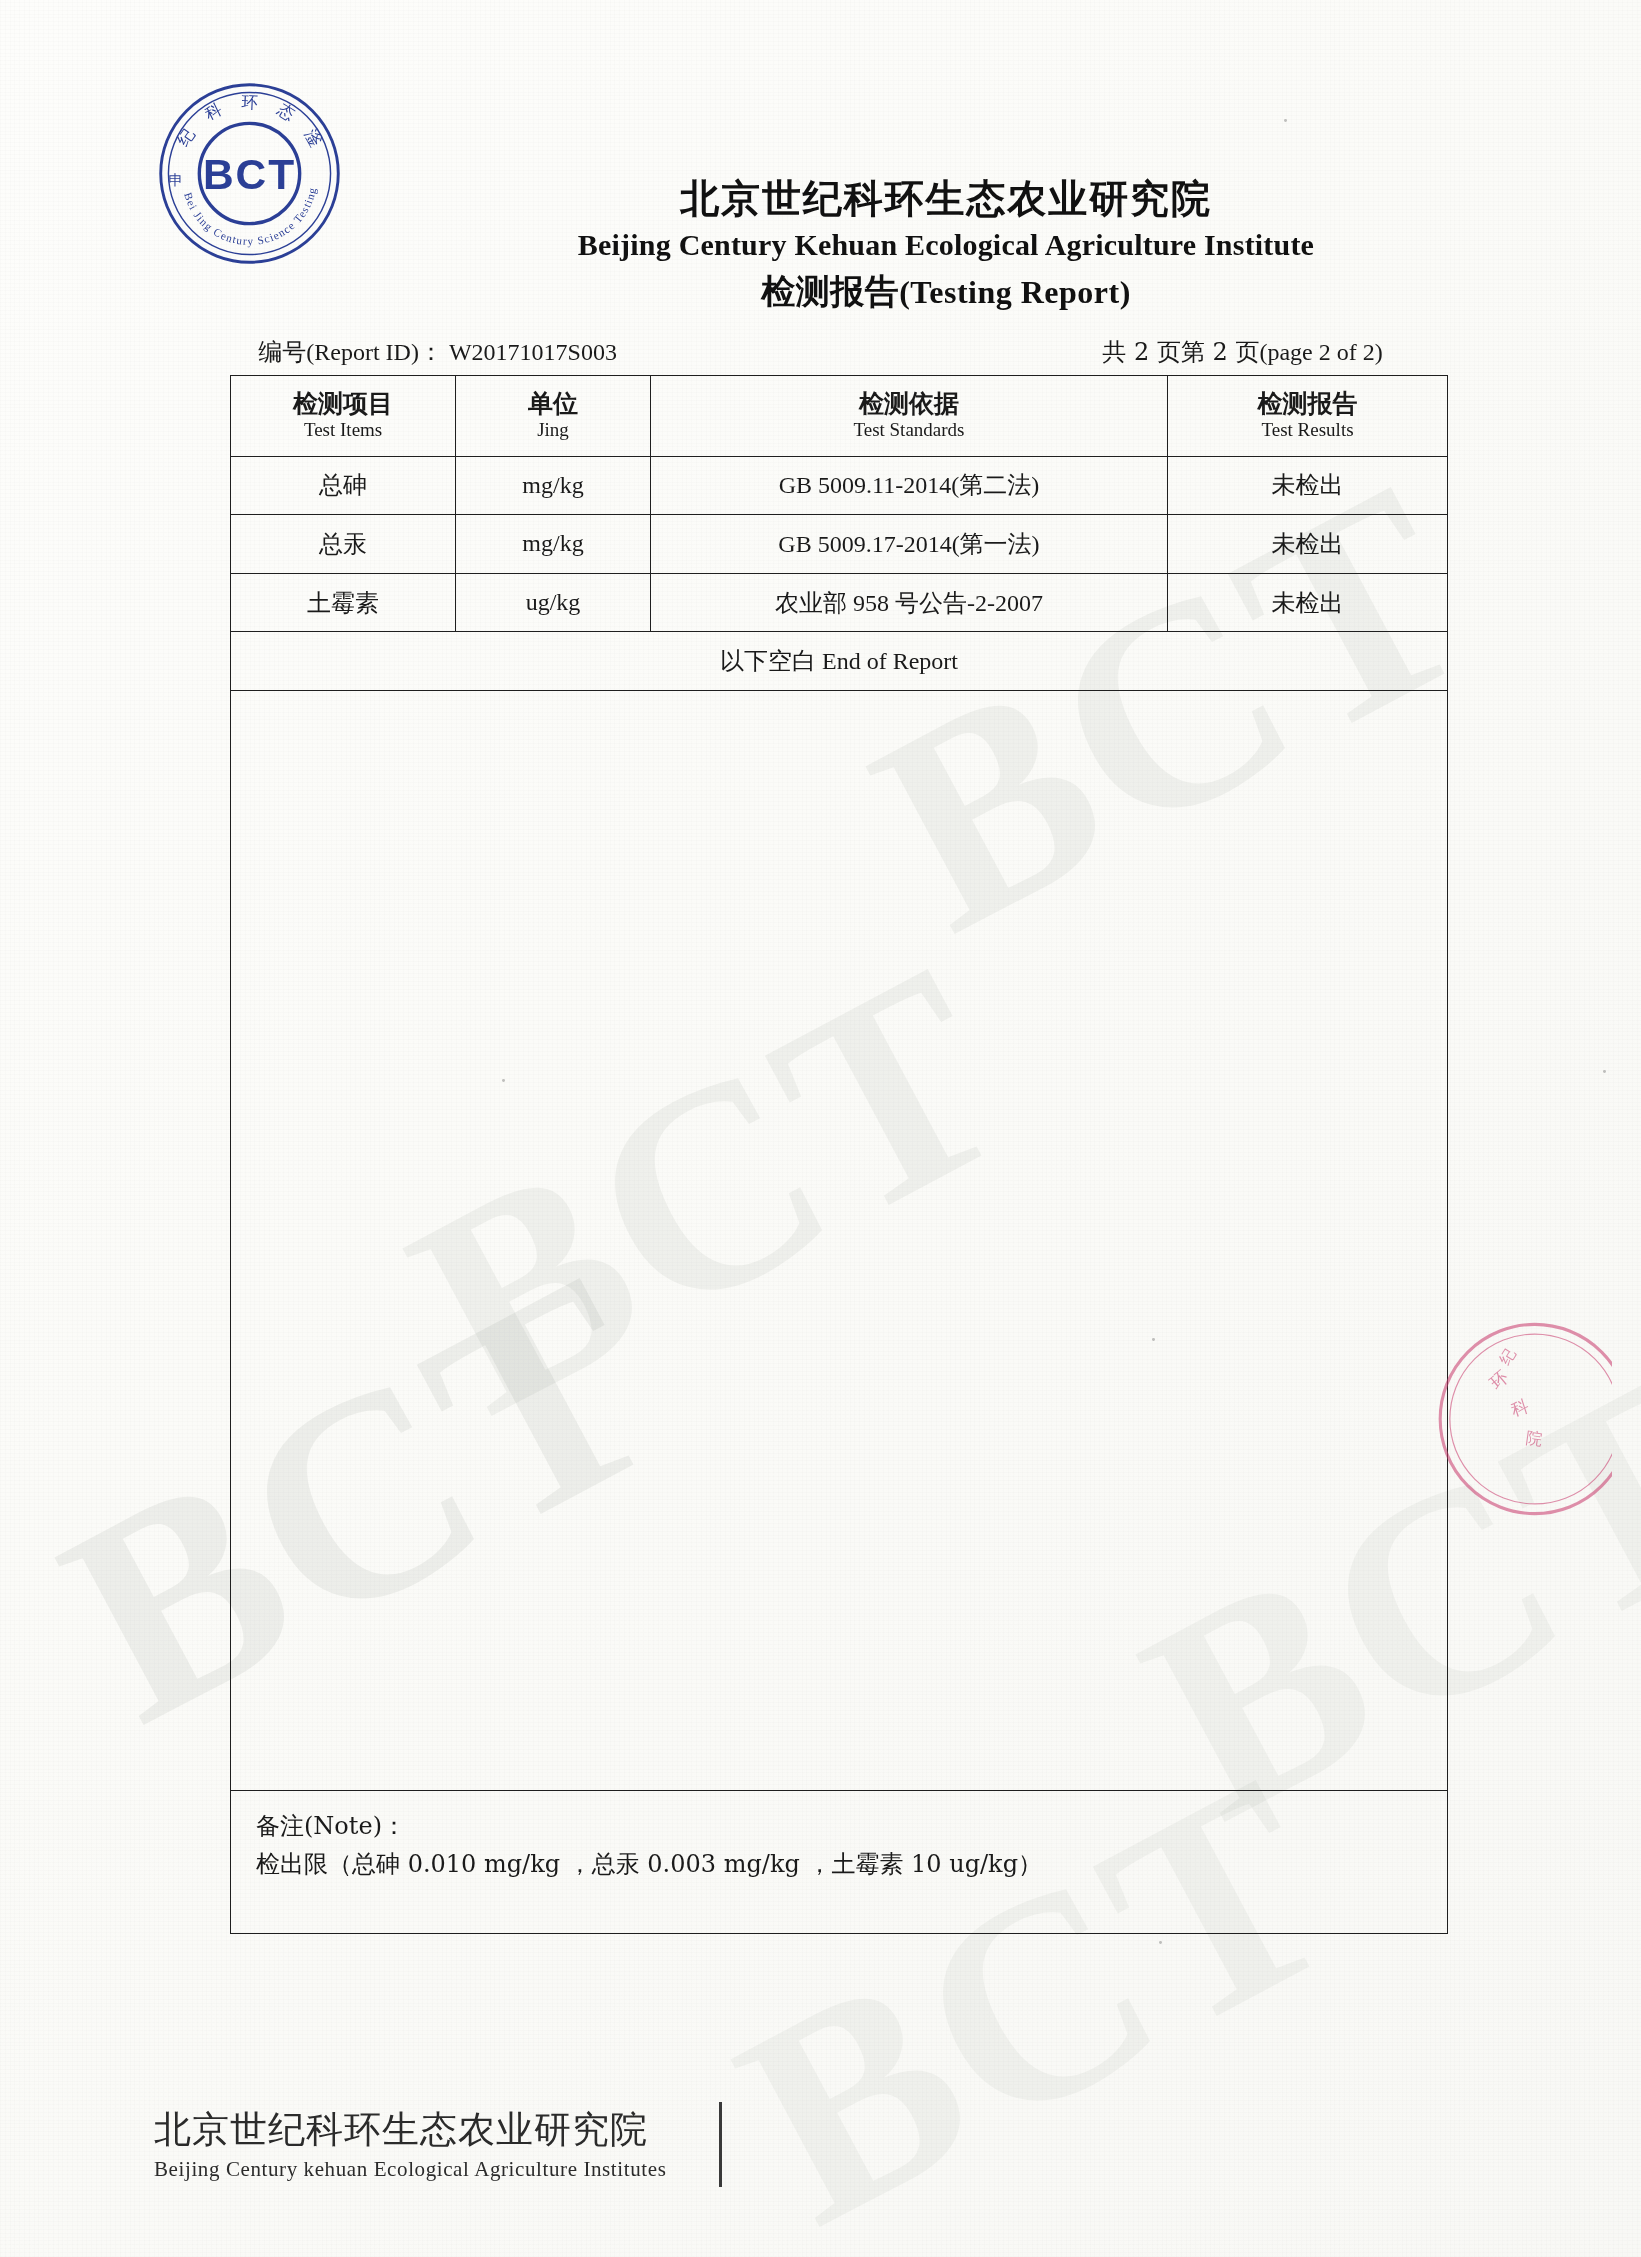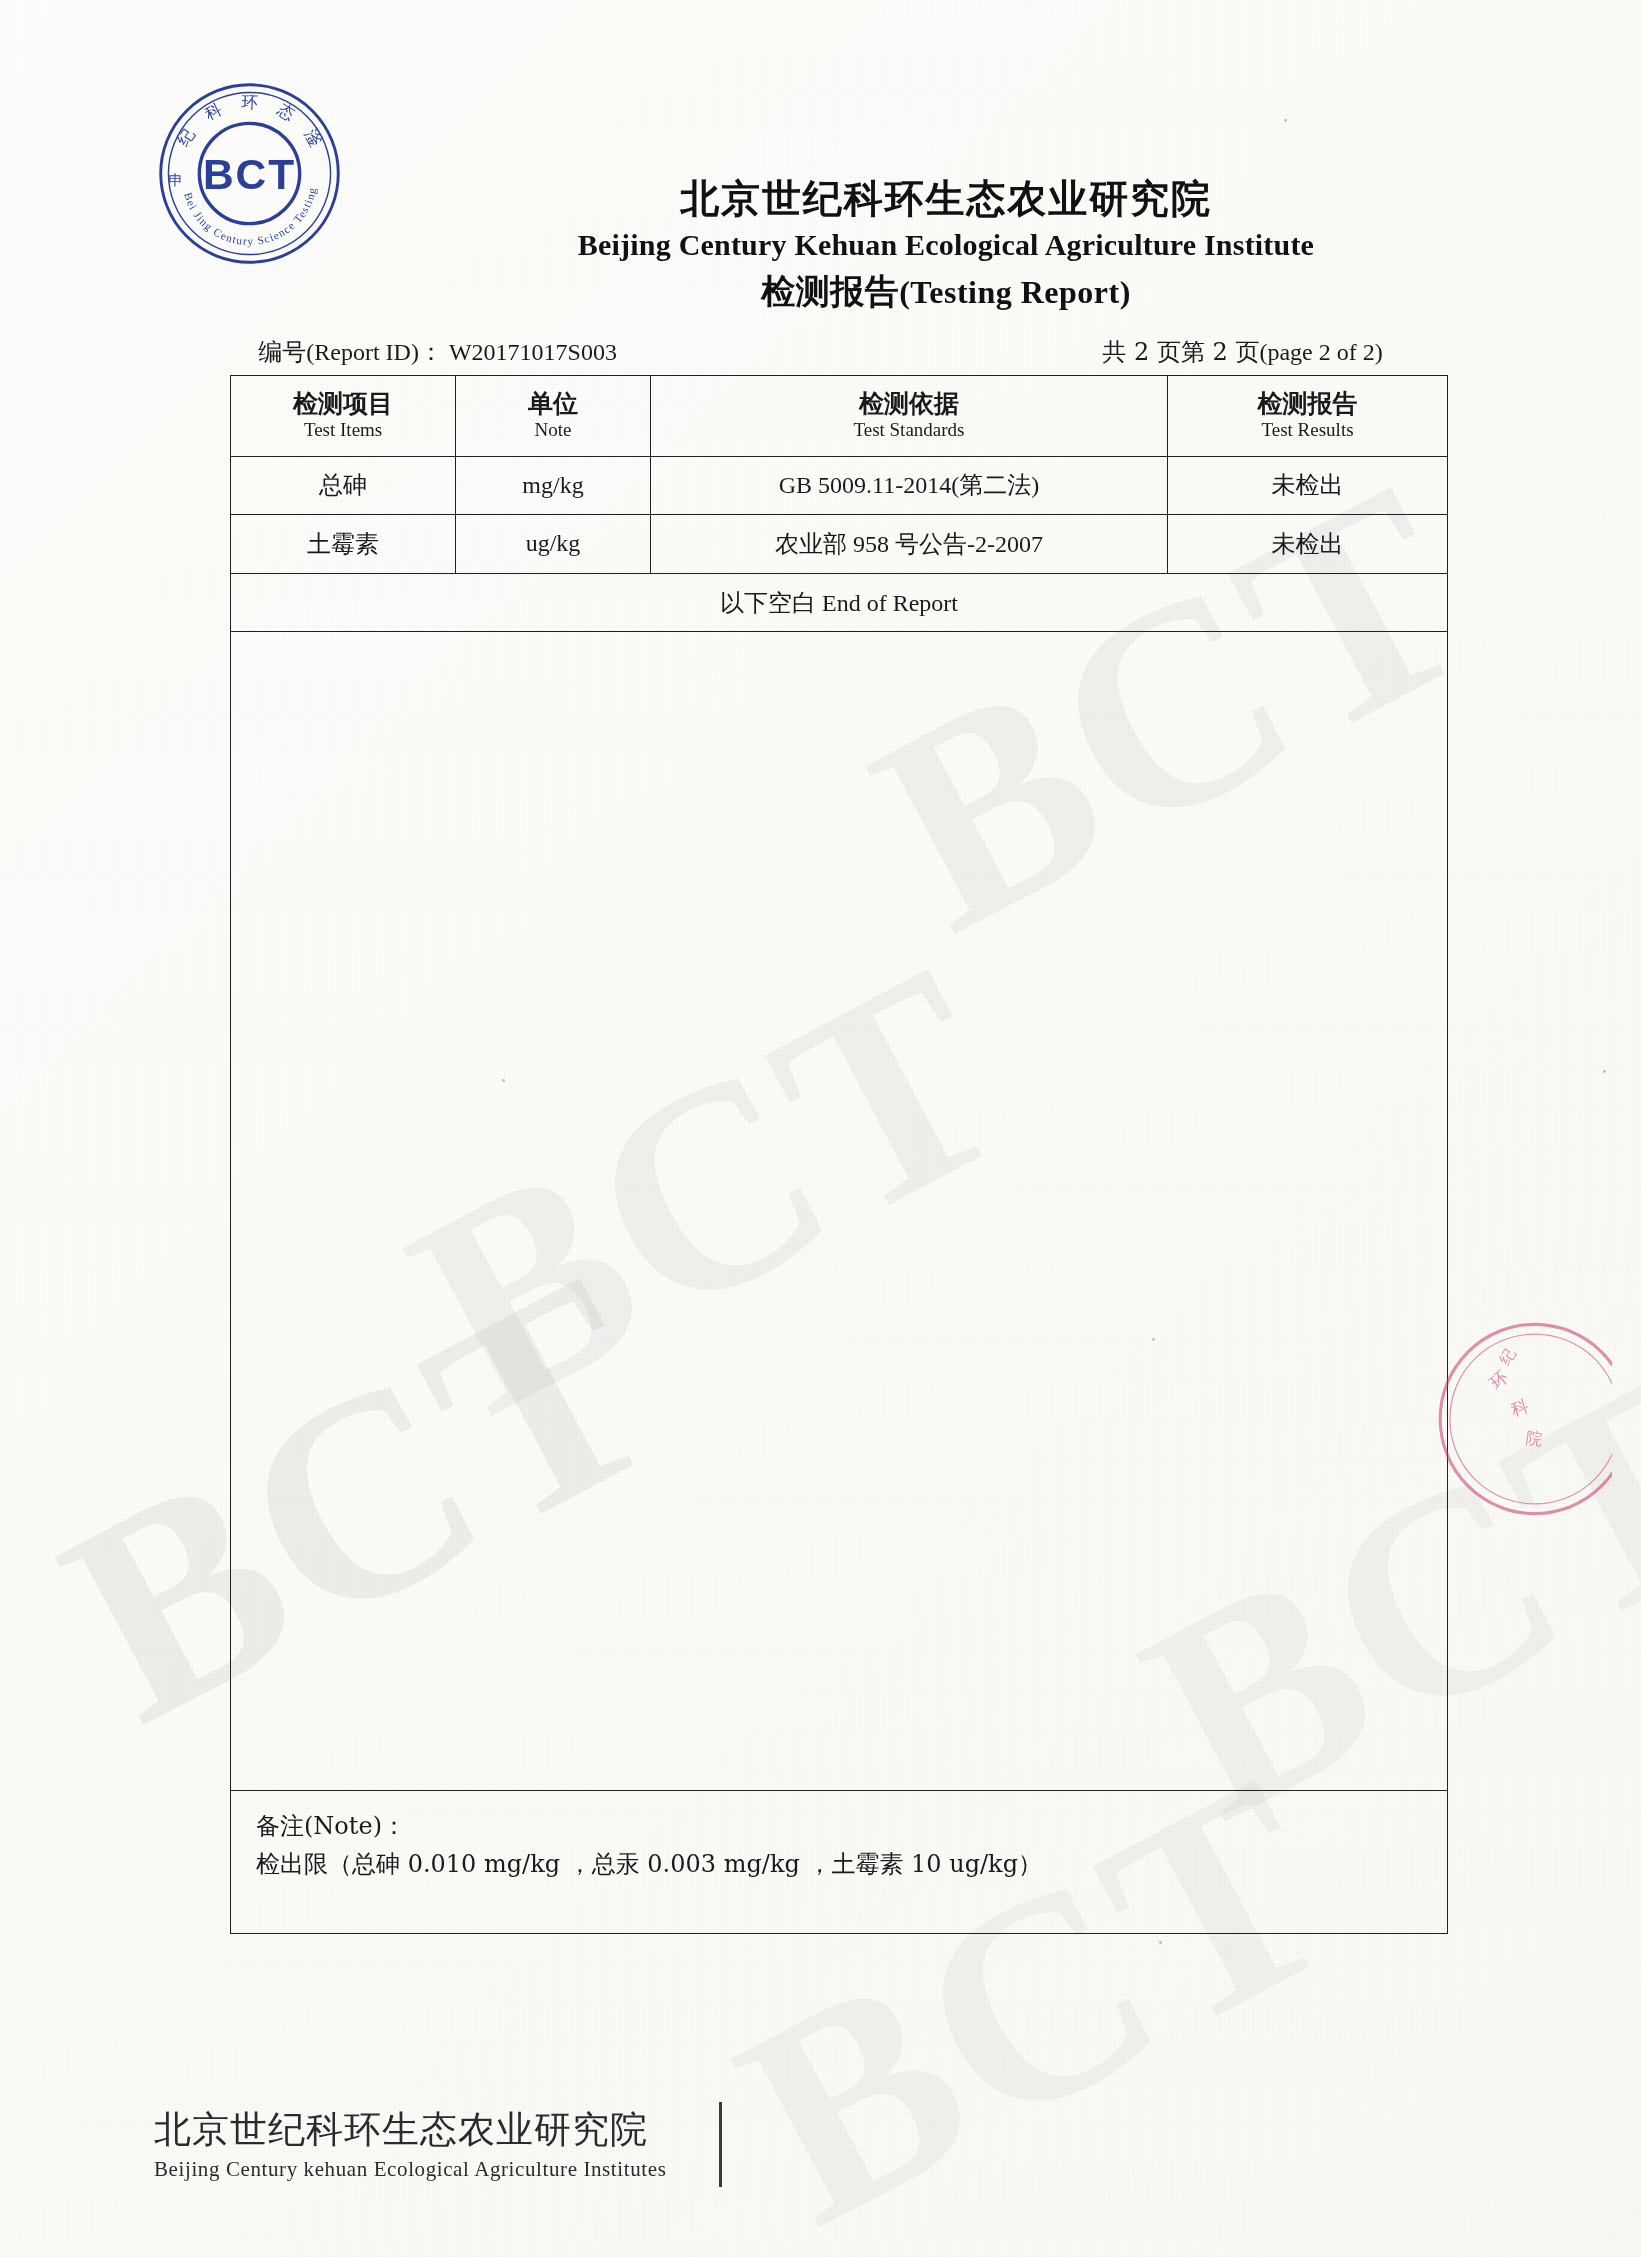--- a/index.html
+++ b/index.html
@@ -334,40 +334,46 @@
           <col class="col4">
       </colgroup>
       <thead>
         <tr>
           <th>
             <span class="th-cn">检测项目</span>
             <span class="th-en">Test Items</span>
           </th>
           <th>
             <span class="th-cn">单位</span>
-            <span class="th-en">Note</span>
+            <span class="th-en">Jing</span>
           </th>
           <th>
             <span class="th-cn">检测依据</span>
             <span class="th-en">Test Standards</span>
           </th>
           <th>
             <span class="th-cn">检测报告</span>
             <span class="th-en">Test Results</span>
           </th>
         </tr>
       </thead>
       <tbody>
         <tr>
           <td class="cn">总砷</td>
           <td class="mixed">mg/kg</td>
           <td class="mixed">GB 5009.11-2014(第二法)</td>
           <td class="cn">未检出</td>
         </tr>
         <tr>
+          <td class="cn">总汞</td>
+          <td class="mixed">mg/kg</td>
+          <td class="mixed">GB 5009.17-2014(第一法)</td>
+          <td class="cn">未检出</td>
+        </tr>
+        <tr>
           <td class="cn">土霉素</td>
           <td class="mixed">ug/kg</td>
           <td class="mixed">农业部 958 号公告-2-2007</td>
           <td class="cn">未检出</td>
         </tr>
         <tr class="endrow">
           <td colspan="4">
             <span class="zh">以下空白</span>
             <span>End of Report</span>
           </td>

